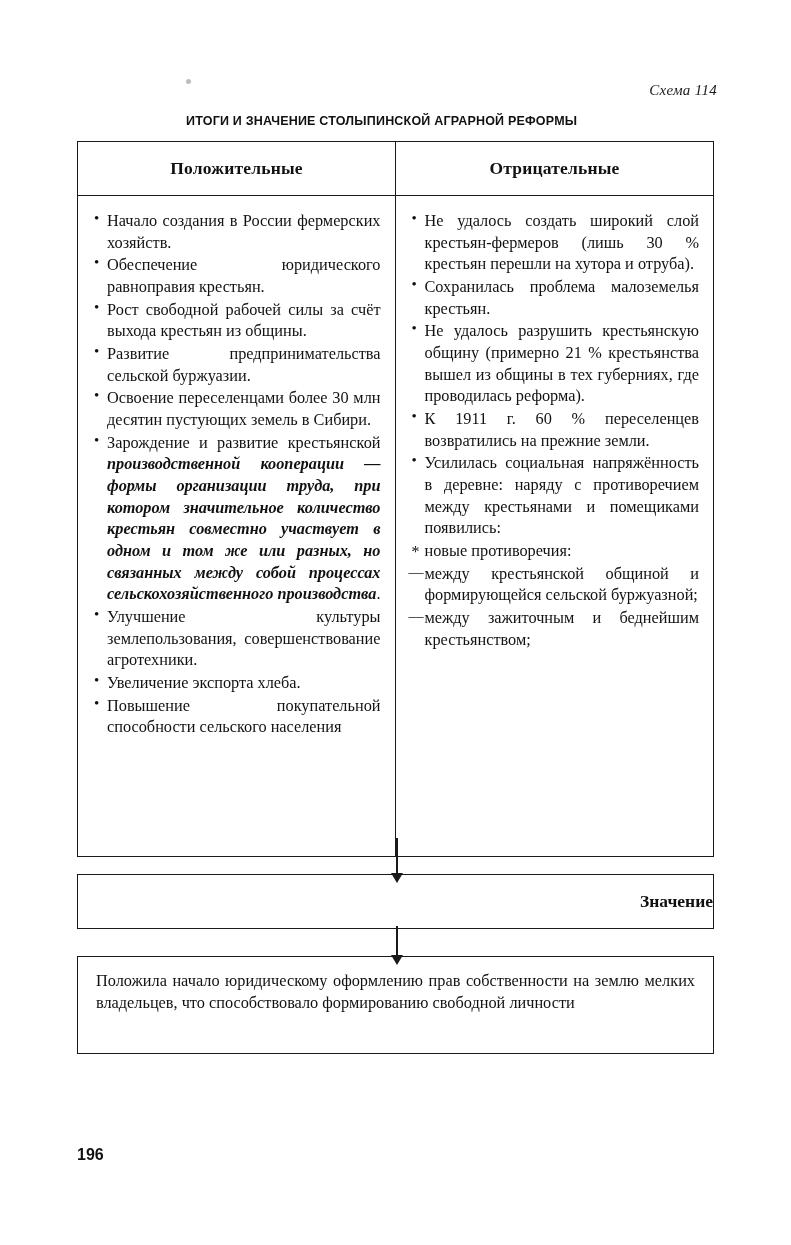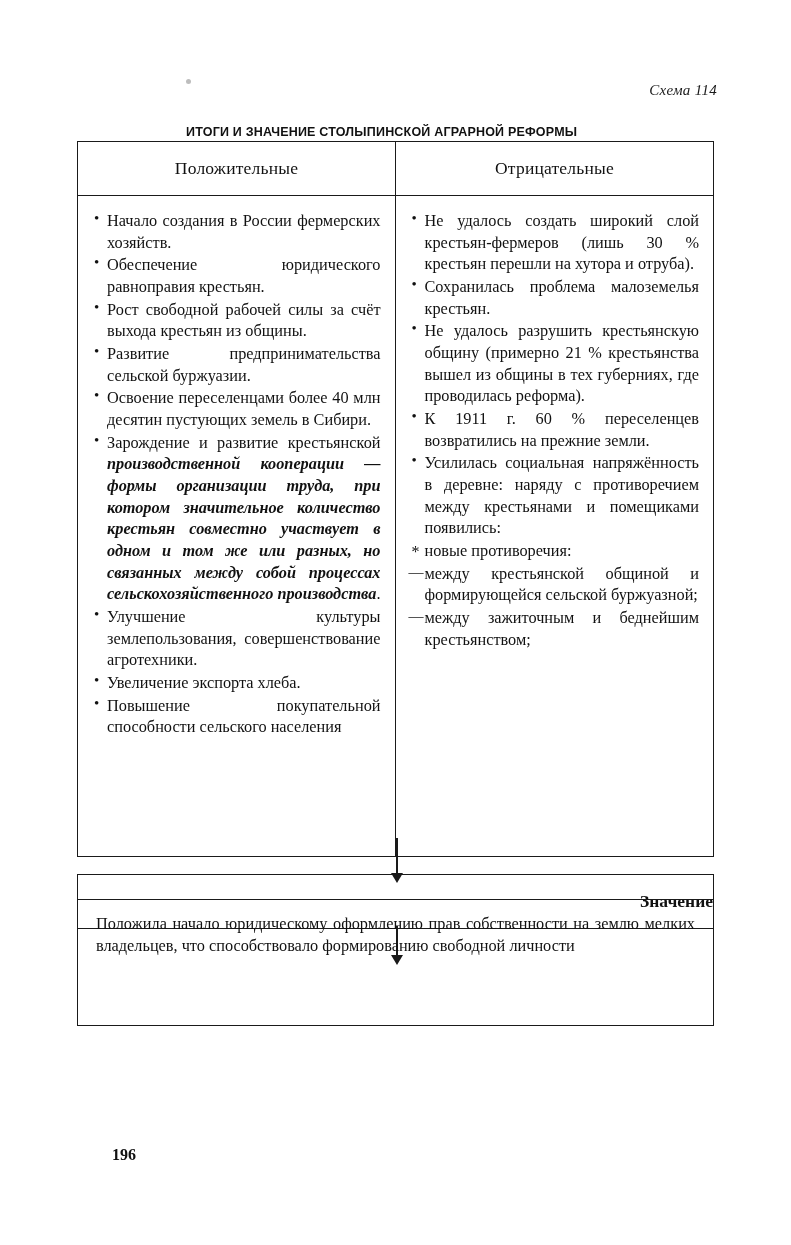--- a/index.html
+++ b/index.html
@@ -27,21 +27,21 @@
     right: 74px;
     top: 82px;
     font-style: italic;
     font-size: 15px;
     letter-spacing: 0.3px;
     color: #1a1a1a;
   }
   .page-heading {
     position: absolute;
     left: 186px;
-    top: 125px;
+    top: 114px;
     width: 430px;
     font-family: "Liberation Sans", sans-serif;
     font-size: 12.5px;
     font-weight: 700;
     letter-spacing: 0.2px;
     color: #111;
     text-align: left;
     text-transform: uppercase;
   }
 
@@ -57,21 +57,21 @@
     display: flex;
     border-bottom: 1.6px solid #1a1a1a;
     height: 53px;
   }
   .th {
     flex: 1 1 50%;
     display: flex;
     align-items: center;
     justify-content: center;
     font-size: 17.5px;
-    font-weight: 400;
+    font-weight: 700;
     letter-spacing: 0.2px;
   }
   .th.left {
     border-right: 1.6px solid #1a1a1a;
   }
   .tbody {
     display: flex;
     min-height: 660px;
   }
   .td {
@@ -153,40 +153,39 @@
   .box-znachenie {
     top: 874px;
     height: 55px;
     display: flex;
     align-items: center;
     justify-content: flex-end;
     font-size: 17.5px;
     font-weight: 700;
   }
   .box-conclusion {
-    top: 899px;
-    height: 127px;
+    top: 956px;
+    height: 98px;
     padding: 13px 18px 0 18px;
   }
   .box-conclusion p {
     margin: 0;
     font-size: 16.3px;
     line-height: 1.34;
     text-align: justify;
   }
 
   .page-number {
     position: absolute;
     left: 77px;
     top: 1146px;
-    font-family: Liberation Serif, serif;
+    font-family: Liberation Sans, sans-serif;
     font-size: 16px;
     font-weight: 700;
     color: #111;
-    margin-left: 35px;
   }
   .speck {
     position: absolute;
     left: 186px;
     top: 79px;
     width: 5px; height: 5px;
     background: #bdbdbd;
     border-radius: 50%;
   }
 </style>
@@ -206,21 +205,21 @@
       <div class="th left">Положительные</div>
       <div class="th">Отрицательные</div>
     </div>
     <div class="tbody">
       <div class="td left">
         <ul class="bullet-list" id="list-positive">
             <li class="b">Начало создания в России фермерских хозяйств.</li>
             <li class="b">Обеспечение юридического равноправия крестьян.</li>
             <li class="b">Рост свободной рабочей силы за счёт выхода крестьян из общины.</li>
             <li class="b">Развитие предпринимательства сельской буржуазии.</li>
-            <li class="b">Освоение переселенцами более 40 млн десятин пустующих земель в Сибири.</li>
+            <li class="b">Освоение переселенцами более 30 млн десятин пустующих земель в Сибири.</li>
             <li class="b">Зарождение и развитие крестьянской <em>производственной кооперации — формы организации труда, при котором значительное количество крестьян совместно участвует в одном и том же или разных, но связанных между собой процессах сельскохозяйственного производства</em>.</li>
             <li class="b">Улучшение культуры землепользования, совершенствование агротехники.</li>
             <li class="b">Увеличение экспорта хлеба.</li>
             <li class="b">Повышение покупательной способности сельского населения</li>
           </ul>
       </div>
       <div class="td">
         <ul class="bullet-list" id="list-negative">
             <li class="b">Не удалось создать широкий слой крестьян-фермеров (лишь 30 % крестьян перешли на хутора и отруба).</li>
             <li class="b">Сохранилась проблема малоземелья крестьян.</li>

